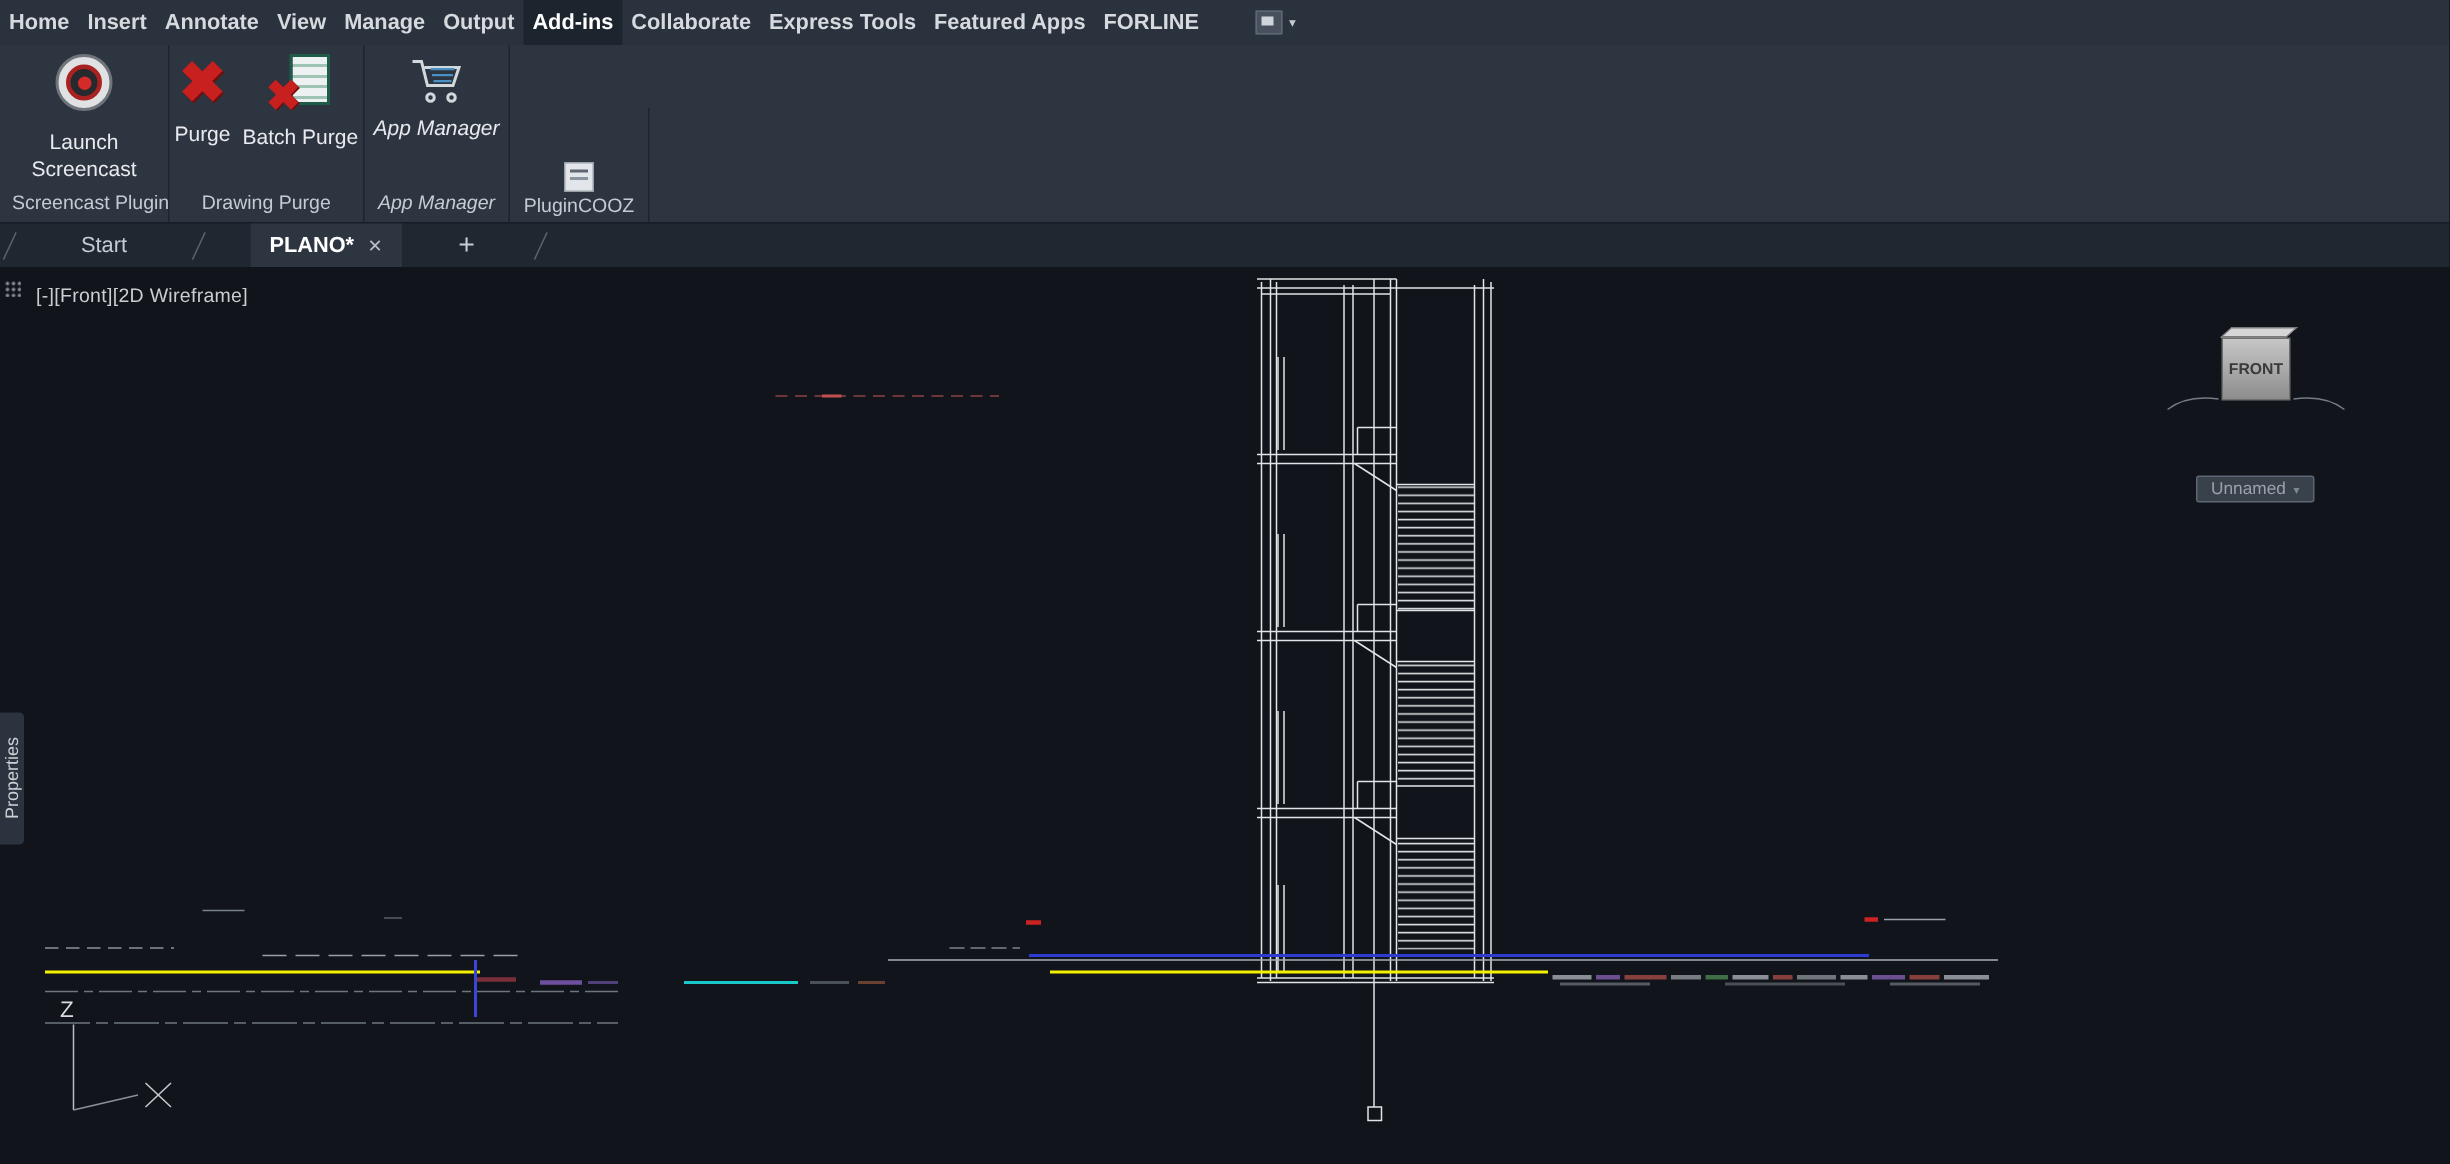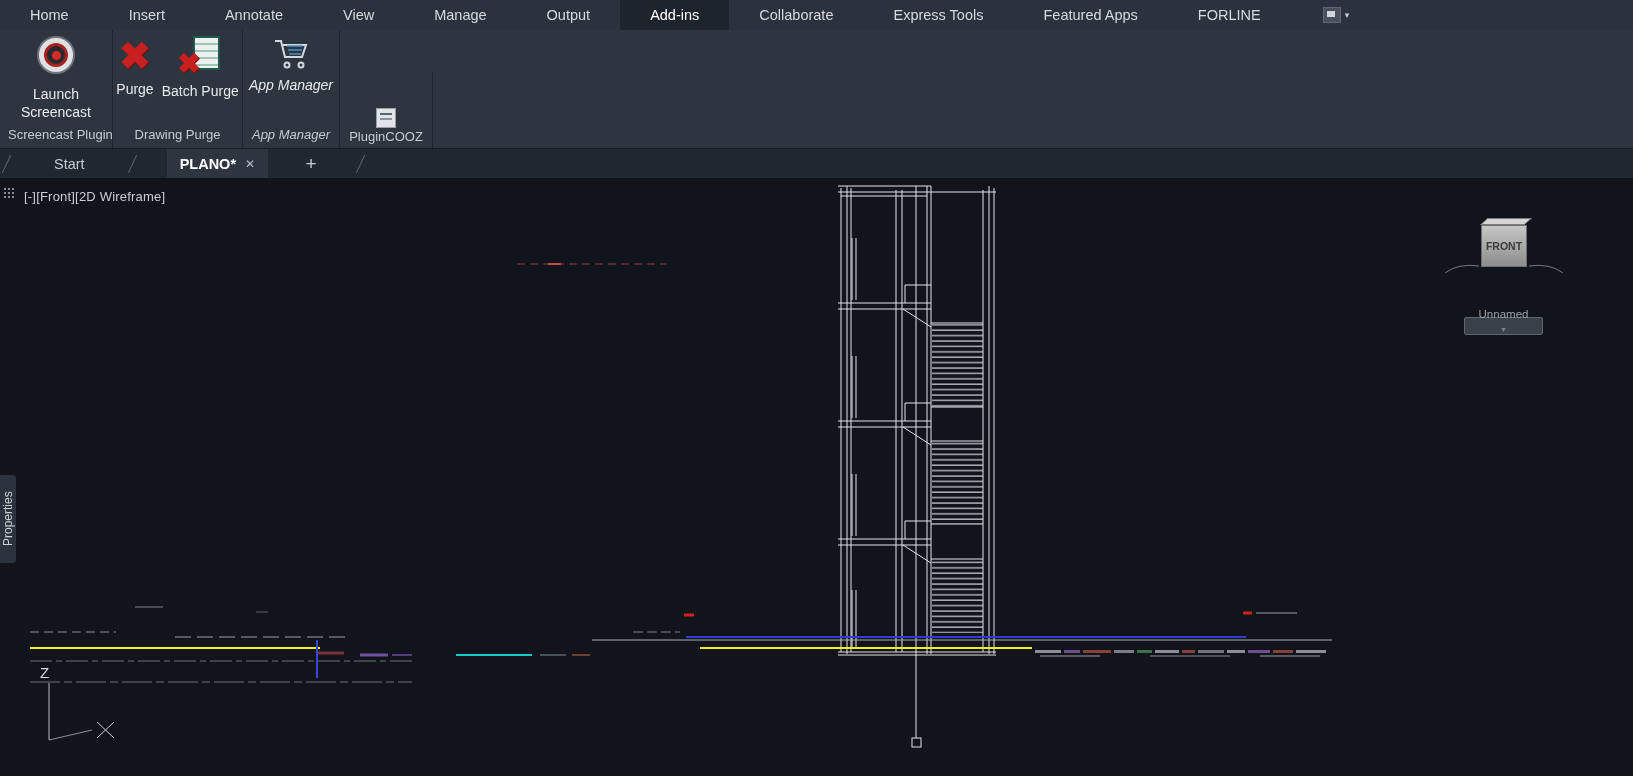--- a/index.html
+++ b/index.html
@@ -1,20 +1,20 @@
 <!DOCTYPE html>
 <html><head>
 <meta charset="utf-8">
 <style>
   html,body{margin:0;padding:0;background:#11151b;}
   body{width:1633px;height:776px;overflow:hidden;font-family:"Liberation Sans",sans-serif;position:relative;}
 
   
   .menubar{height:30px;background:#2a323d;display:flex;align-items:stretch;color:#d6dade;font-size:14.5px;}
-  .menu-item{padding:0 30px;display:flex;align-items:center;white-space:nowrap;cursor:default;}
+  .menu-item{padding:0 6px;display:flex;align-items:center;white-space:nowrap;cursor:default;font-weight:bold;}
   .menu-item.active{background:#1c242e;color:#ffffff;}
   .menu-overflow{margin-left:22px;display:flex;align-items:center;gap:4px;padding:0 10px;}
   .ovf-ico{width:16px;height:14px;background:#47505c;border:1px solid #5d6875;display:inline-block;position:relative;}
   .ovf-ico::after{content:'';position:absolute;left:3px;top:3px;width:8px;height:6px;background:#cfd5db;}
   .caret{font-size:9px;color:#c4cad1;}
 
   
   .ribbon{height:118px;background:#2d3541;display:flex;color:#e8eaed;}
   .panel{display:flex;flex-direction:column;border-right:1px solid #1e2530;box-sizing:border-box;}
   .panel-tools{flex:1;display:flex;align-items:flex-start;justify-content:center;gap:4px;padding:5px 6px 0;}
@@ -51,21 +51,21 @@
   .newtab{width:30px;display:flex;align-items:center;justify-content:center;font-size:19px;color:#c6cbd1;cursor:default;}
 
   
   .canvas{position:absolute;top:178px;left:0;width:1633px;height:598px;background:#11151b;overflow:hidden;}
   .drawing-svg{position:absolute;left:0;top:0;pointer-events:none;}
   .viewport-label{position:absolute;left:24px;top:11px;color:#c9ced3;font-size:13px;letter-spacing:.2px;}
   .canvas-grid{position:absolute;left:3px;top:9px;width:11px;height:11px;background-image:radial-gradient(#868d95 1px,transparent 1.2px);background-size:4px 4px;}
   .props-tab{position:absolute;left:0;top:297px;width:16px;height:88px;background:#2b333e;color:#ccd1d6;font-size:12px;display:flex;align-items:center;justify-content:center;writing-mode:vertical-rl;transform:rotate(180deg);border-radius:3px 0 0 3px;}
   .viewcube{position:absolute;left:1481px;top:47px;width:46px;height:42px;background:linear-gradient(#c6c6c6,#8d8d8d);border:1px solid #6f6f6f;color:#3a3a3a;font-size:10.5px;font-weight:bold;display:flex;align-items:center;justify-content:center;box-sizing:border-box;}
   .viewcube::before{content:'';position:absolute;left:2px;top:-8px;width:44px;height:7px;background:#d6d6d6;border:1px solid #7a7a7a;transform:skewX(-48deg);box-sizing:border-box;}
-  .unnamed-pill{position:absolute;left:1464px;top:139px;width:79px;height:18px;background:#39414b;border:1px solid #5c6674;border-radius:2px;color:#9aa3ad;font-size:11.5px;display:flex;align-items:center;justify-content:flex-end;gap:5px;box-sizing:border-box;flex-direction:column;}
+  .unnamed-pill{position:absolute;left:1464px;top:139px;width:79px;height:18px;background:#39414b;border:1px solid #5c6674;border-radius:2px;color:#9aa3ad;font-size:11.5px;display:flex;align-items:center;justify-content:center;gap:5px;box-sizing:border-box;}
   .unnamed-caret{font-size:8px;color:#7d8791;}
 </style>
 </head>
 <body>
 
 <div class="menubar">
   <div class="menu-item">Home</div>
   <div class="menu-item">Insert</div>
   <div class="menu-item">Annotate</div>
   <div class="menu-item">View</div>

